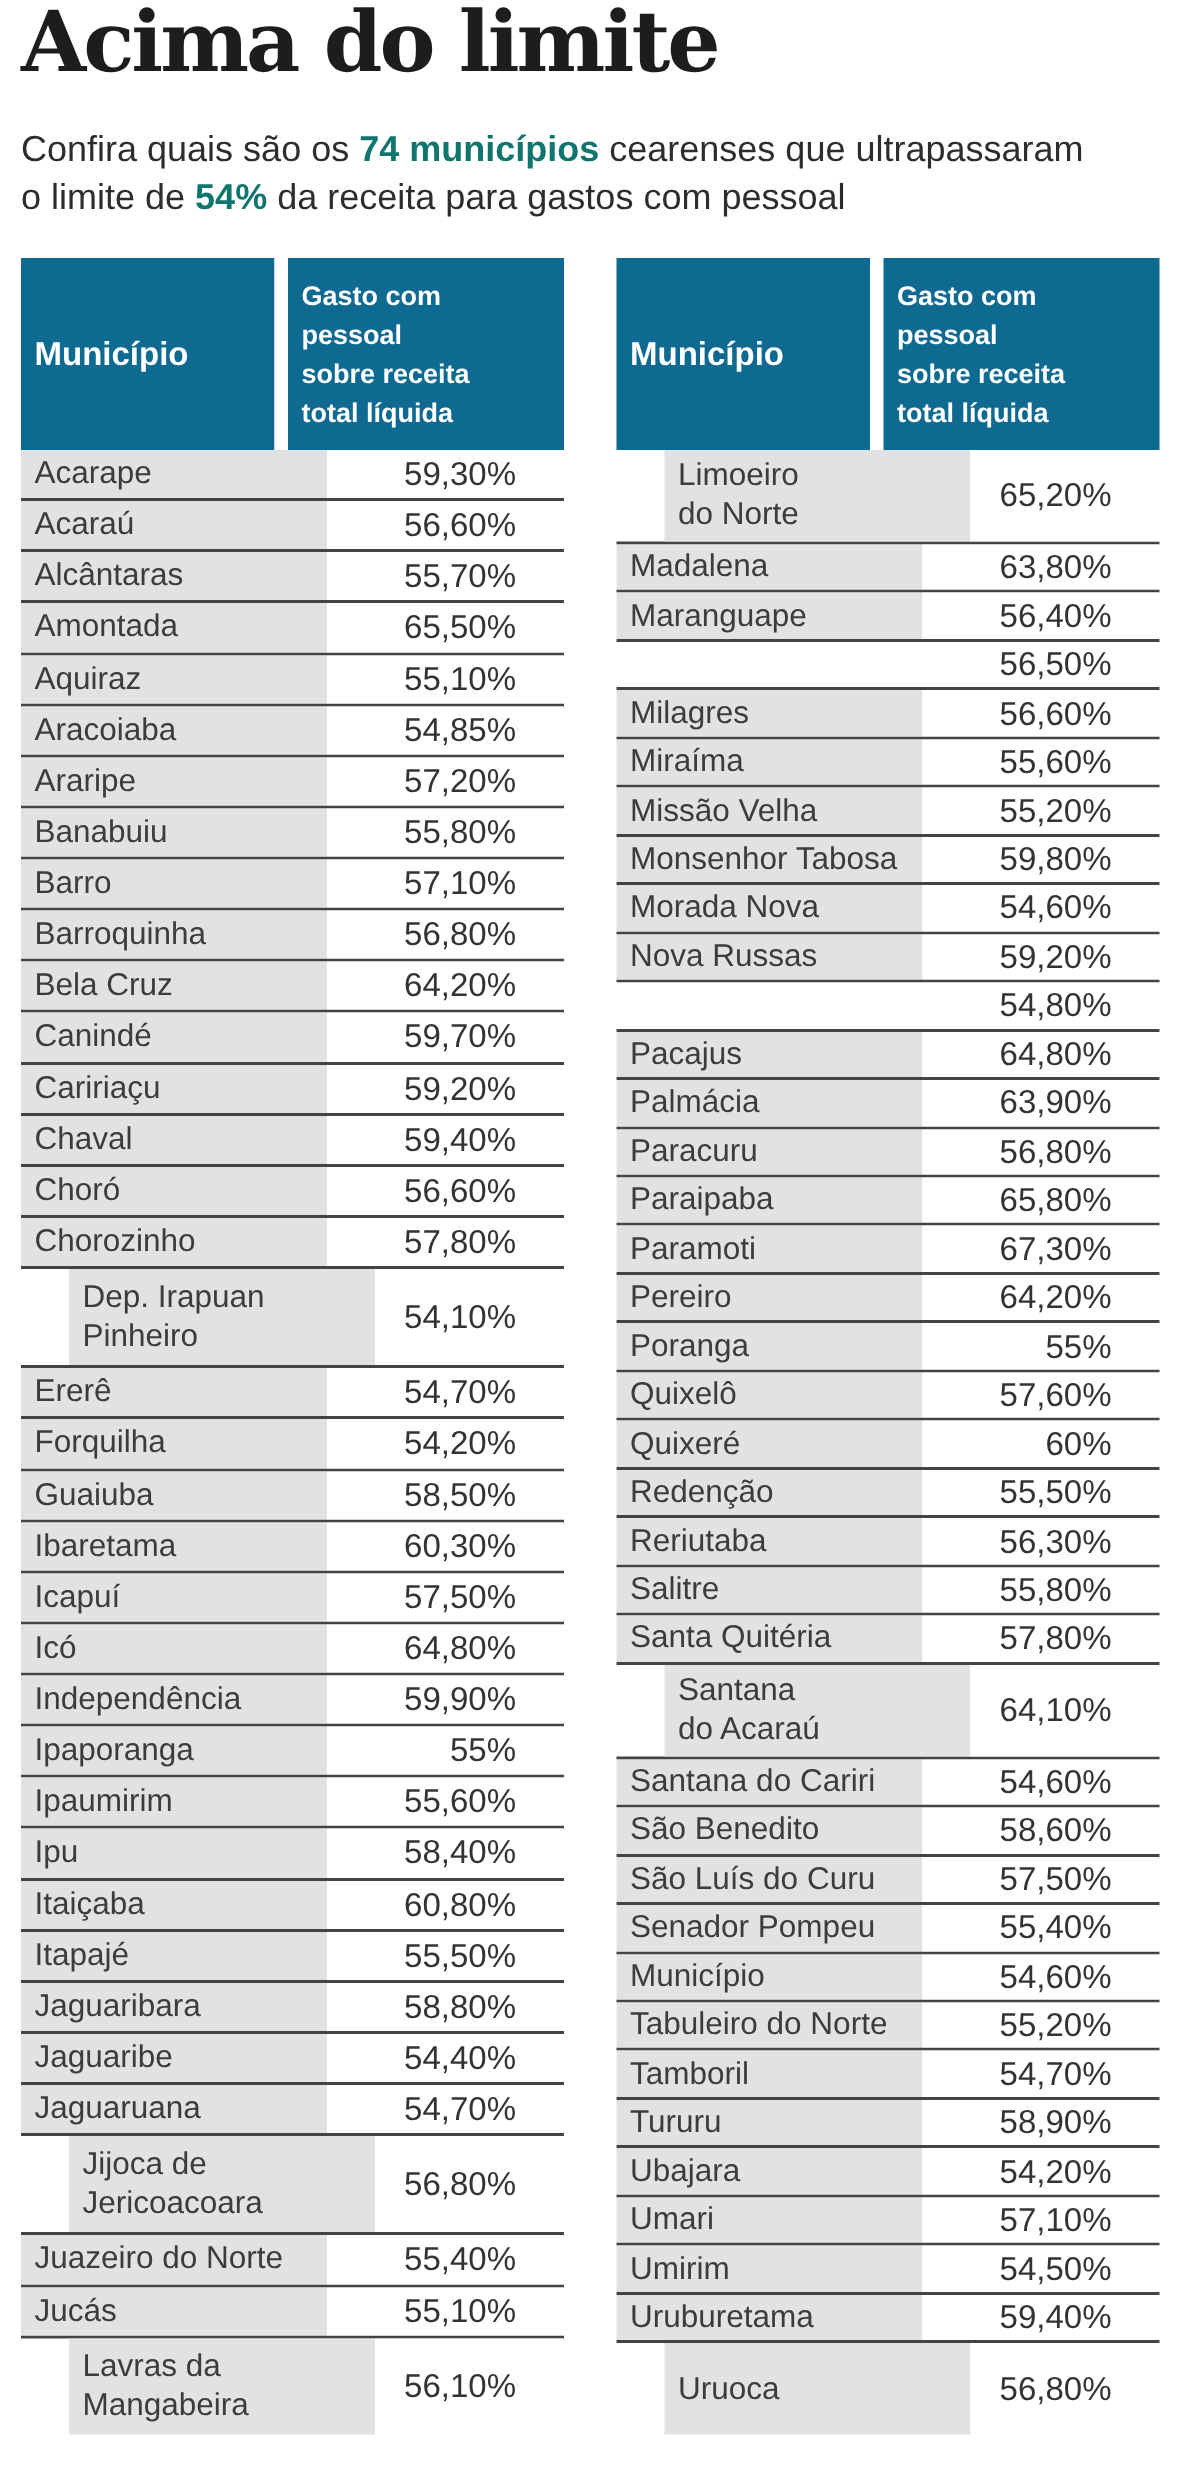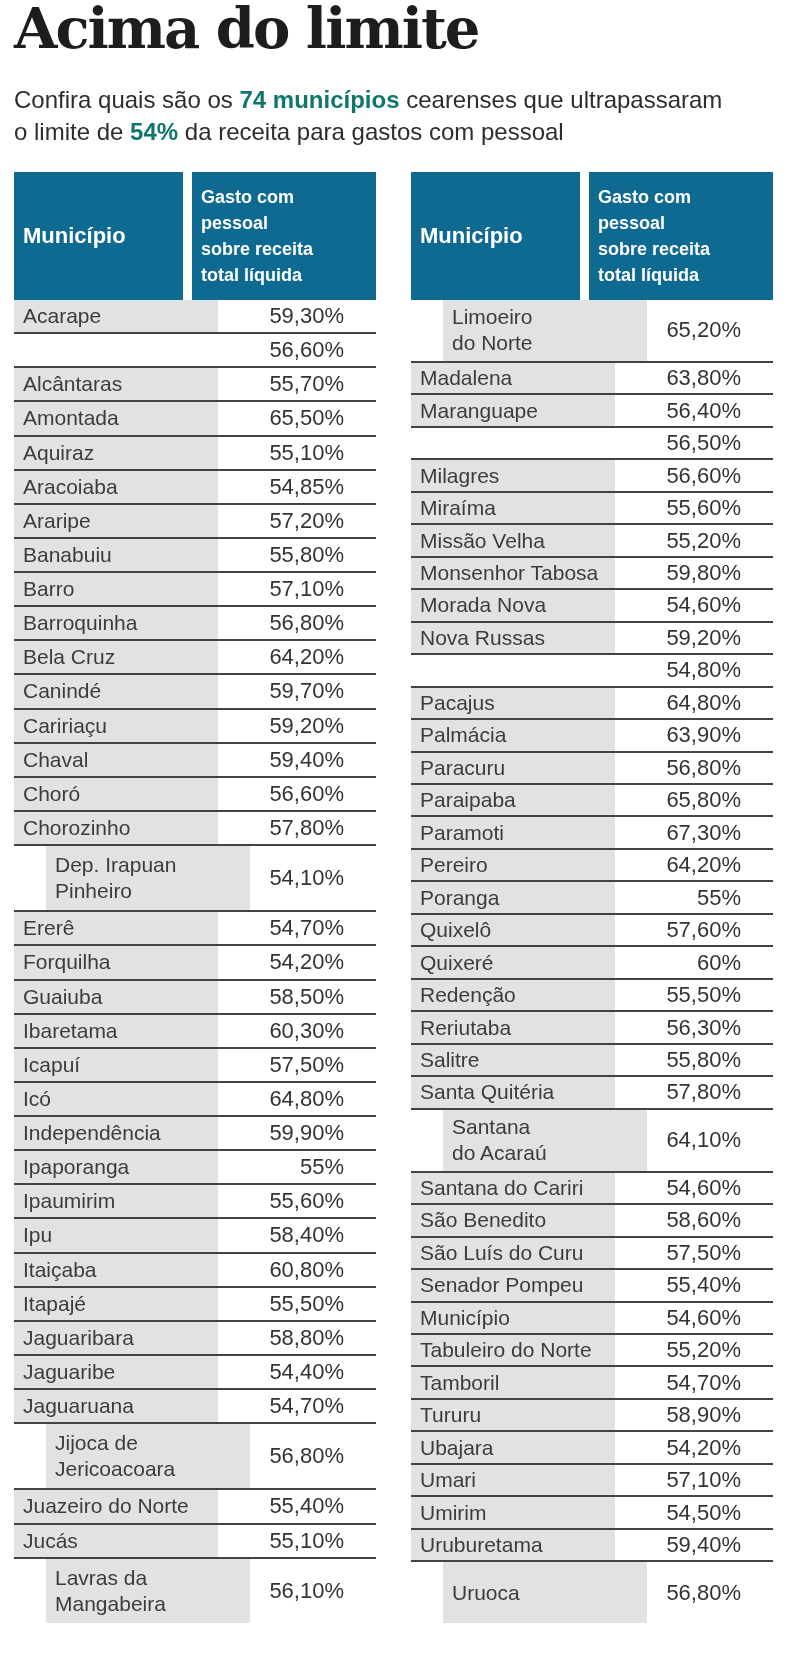--- a/index.html
+++ b/index.html
@@ -107,20 +107,21 @@
 pessoal
 sobre receita
 total líquida</div>
       </div>
       <div class="tbody">
           <div class="row">
             <div class="cell name">Acarape</div>
             <div class="cell value">59,30%</div>
           </div>
           <div class="row">
+            <div class="cell name">Acaraú</div>
             <div class="cell value">56,60%</div>
           </div>
           <div class="row">
             <div class="cell name">Alcântaras</div>
             <div class="cell value">55,70%</div>
           </div>
           <div class="row">
             <div class="cell name">Amontada</div>
             <div class="cell value">65,50%</div>
           </div>

